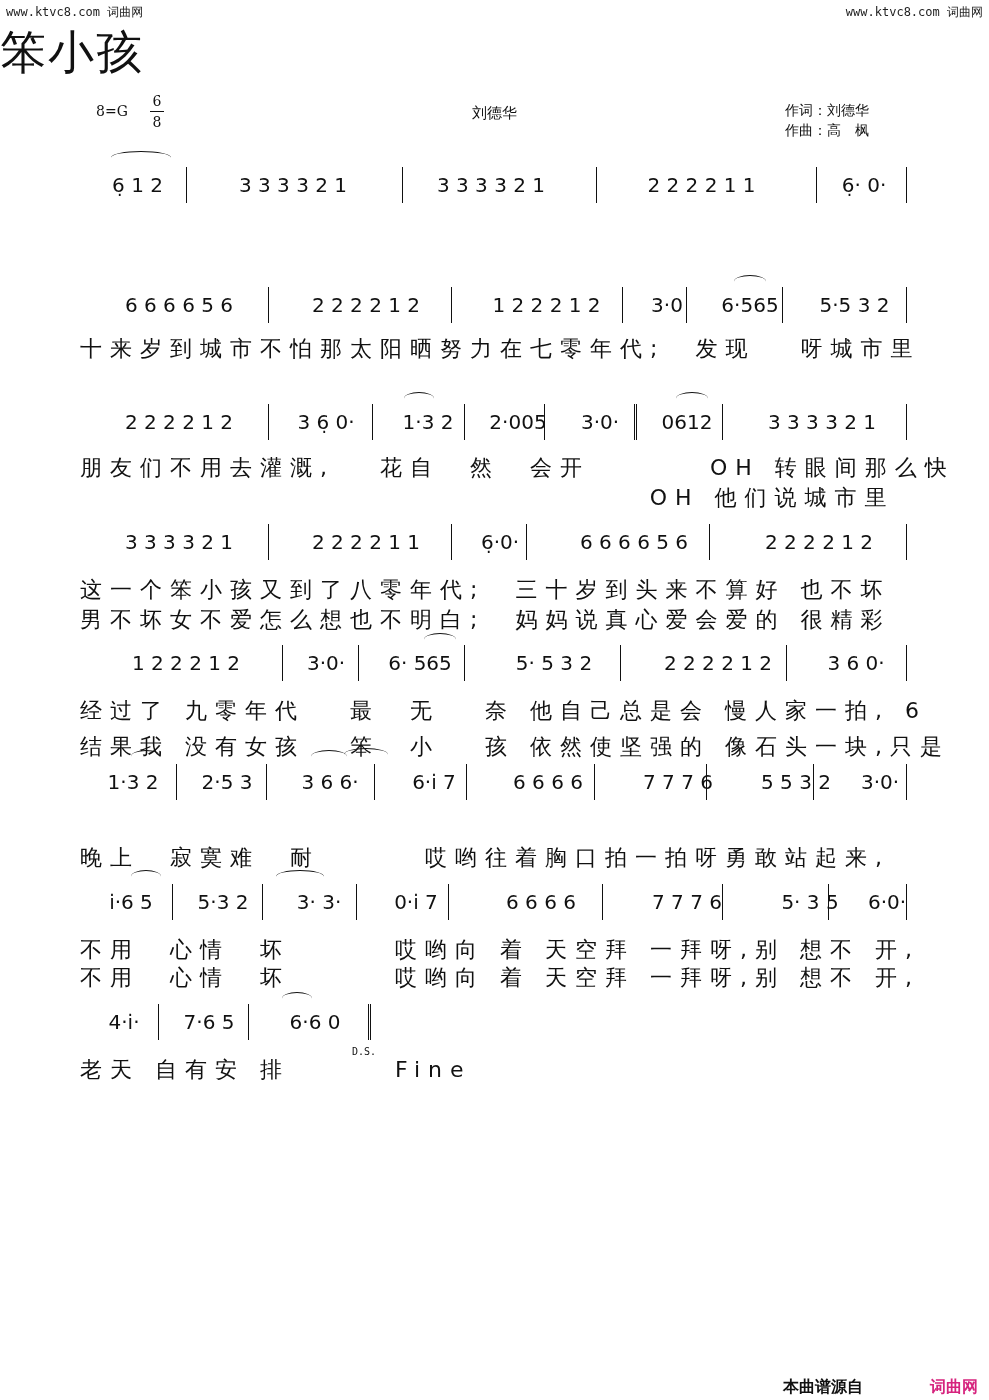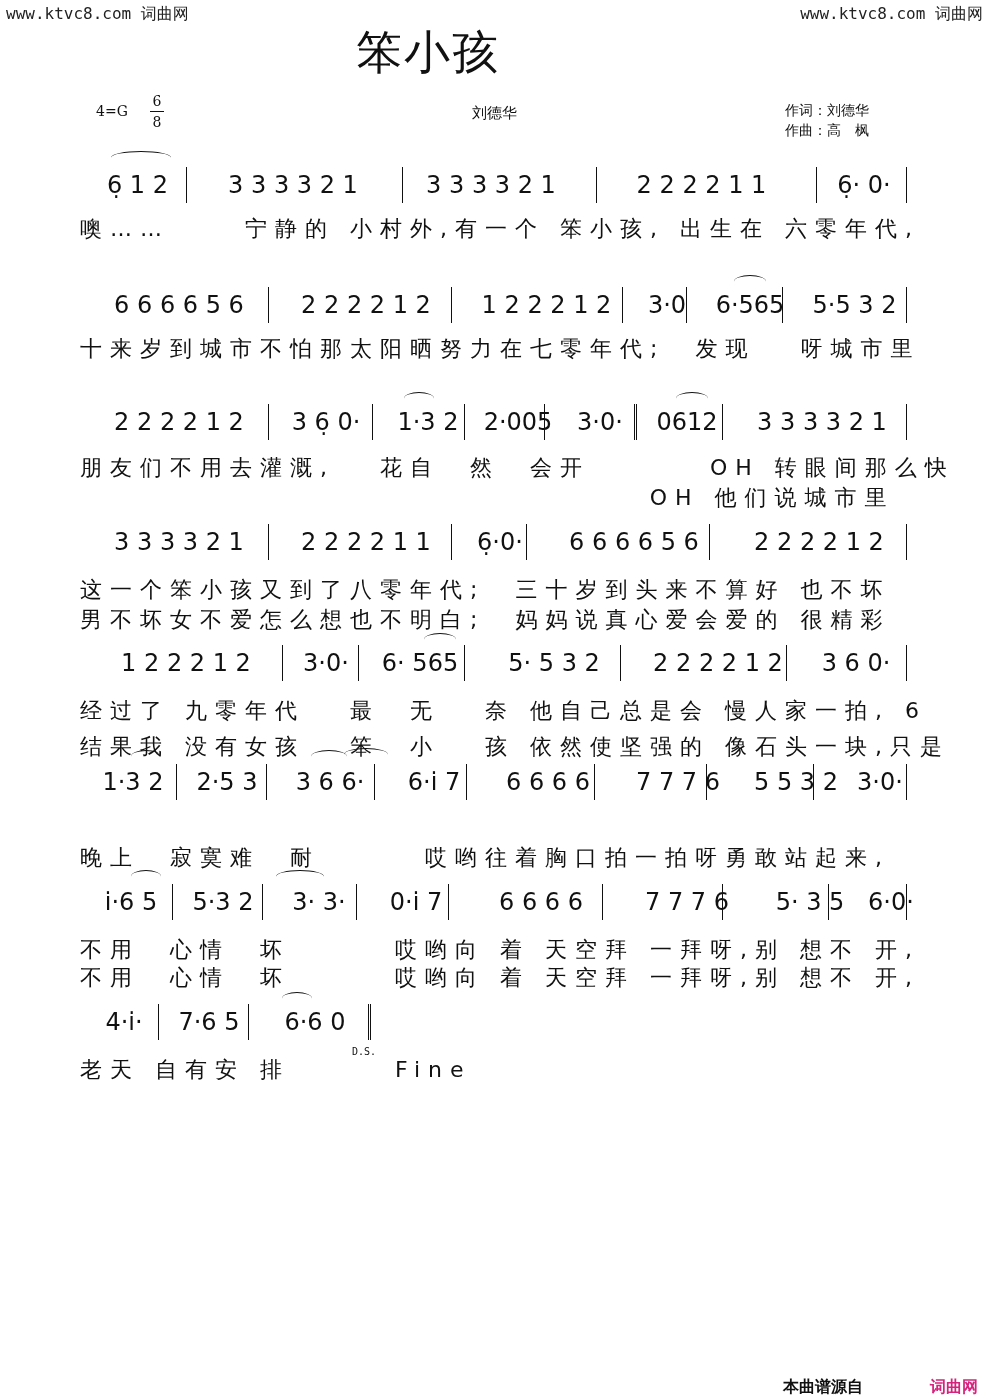--- a/index.html
+++ b/index.html
@@ -1,46 +1,46 @@
 <!DOCTYPE html>
 <html><head>
 <meta charset="utf-8">
 <style>
   html, body { margin: 0; padding: 0; background: #ffffff; }
   body { width: 989px; height: 1400px; position: relative; overflow: hidden;
          font-family: "DejaVu Sans", "Liberation Sans", sans-serif; color: #111; }
-  .wm { position: absolute; top: 4px; font-family: "DejaVu Sans Mono", monospace; font-size: 16px; color: #222; }
+  .wm { position: absolute; top: 4px; font-family: "DejaVu Sans Mono", monospace; font-size: 12px; color: #222; }
   .wm.left { left: 6px; }
   .wm.right { right: 6px; }
-  .title { position: absolute; top: 22px; left: 0; width: 824px; text-align: center; font-size: 46px; letter-spacing: 2px; margin-left: 16px; }
+  .title { position: absolute; top: 22px; left: 0; width: 824px; font-size: 46px; letter-spacing: 2px; }
   .key { position: absolute; top: 103px; left: 96px; font-size: 14px; font-family: "DejaVu Serif", serif; }
   .timesig { position: absolute; top: 92px; left: 150px; width: 14px; text-align: center; font-size: 14px; font-family: "DejaVu Serif", serif; line-height: 18px; }
   .timesig .bar { border-top: 1px solid #111; margin: 1px 0; }
   .singer { position: absolute; top: 104px; left: 0; width: 989px; text-align: center; font-size: 15px; }
   .credits { position: absolute; top: 100px; left: 785px; font-size: 14px; line-height: 20px; }
 
   .row { position: absolute; left: 86px; width: 824px; height: 44px; }
   .notes { position: absolute; left: 0; top: 0; width: 100%; height: 44px; display: flex; align-items: center; }
-  .measure { flex: 1 1 auto; display: flex; justify-content: space-around; align-items: center; height: 100%; position: relative; font-size: 24px; white-space: nowrap; padding: 0 4px; }
+  .measure { flex: 1 1 auto; display: flex; justify-content: space-around; align-items: center; height: 100%; position: relative; font-size: 20px; white-space: nowrap; padding: 0 4px; }
   .bl { position: absolute; top: 4px; bottom: 4px; width: 0; border-left: 1.5px solid #111; }
   .bl.dbl { border-left: 3px double #111; }
   .lyric { position: absolute; left: -6px; width: 830px; font-size: 22px; letter-spacing: 8px; white-space: pre; line-height: 28px; }
   .ds { position: absolute; font-size: 10px; font-family: "DejaVu Sans Mono", monospace; }
   .tie { position: absolute; height: 12px; border-top: 1.5px solid #111; border-radius: 50% 50% 0 0; }
   .footer-src { position: absolute; top: 1377px; left: 783px; font-size: 16px; font-weight: bold; color: #111; }
   .footer-brand { position: absolute; top: 1377px; left: 930px; font-size: 16px; font-weight: bold; color: #d6247e; }
 </style>
 </head>
 <body>
 
 <div class="wm left">www.ktvc8.com 词曲网</div>
 <div class="wm right">www.ktvc8.com 词曲网</div>
 
 <div class="title">笨小孩</div>
-<div class="key">4=G</div>
+<div class="key">8=G</div>
 <div class="timesig">
   <div>6</div>
   <div class="bar"></div>
   <div>8</div>
 </div>
 <div class="singer">刘德华</div>
 <div class="credits">
   <div>作词：刘德华</div>
   <div>作曲：高　枫</div>
 </div>
@@ -52,21 +52,20 @@
     <div class="measure" style="flex:0 0 200px">3 3 3   3 2 1</div>
     <div class="bl" style="left:316px"></div>
     <div class="measure" style="flex:0 0 180px">3 3 3   3 2 1</div>
     <div class="bl" style="left:510px"></div>
     <div class="measure" style="flex:0 0 225px">2 2 2   2 1 1</div>
     <div class="bl" style="left:730px"></div>
     <div class="measure" style="flex:1">6̣· 0·</div>
     <div class="bl" style="left:820px"></div>
   </div>
   <div class="tie" style="left:25px;top:-12px;width:60px"></div>
-  <div class="lyric" style="top:52px">噢……     宁静的 小村外,有一个 笨小孩, 出生在 六零年代,</div>
 </div>
 
 <div class="row" style="top:283px">
   <div class="notes">
     <div class="measure" style="flex:0 0 178px">6 6 6 6 5 6</div>
     <div class="bl" style="left:182px"></div>
     <div class="measure" style="flex:0 0 180px">2 2 2 2 1 2</div>
     <div class="bl" style="left:365px"></div>
     <div class="measure" style="flex:0 0 165px">1 2 2 2 1 2</div>
     <div class="bl" style="left:536px"></div>

